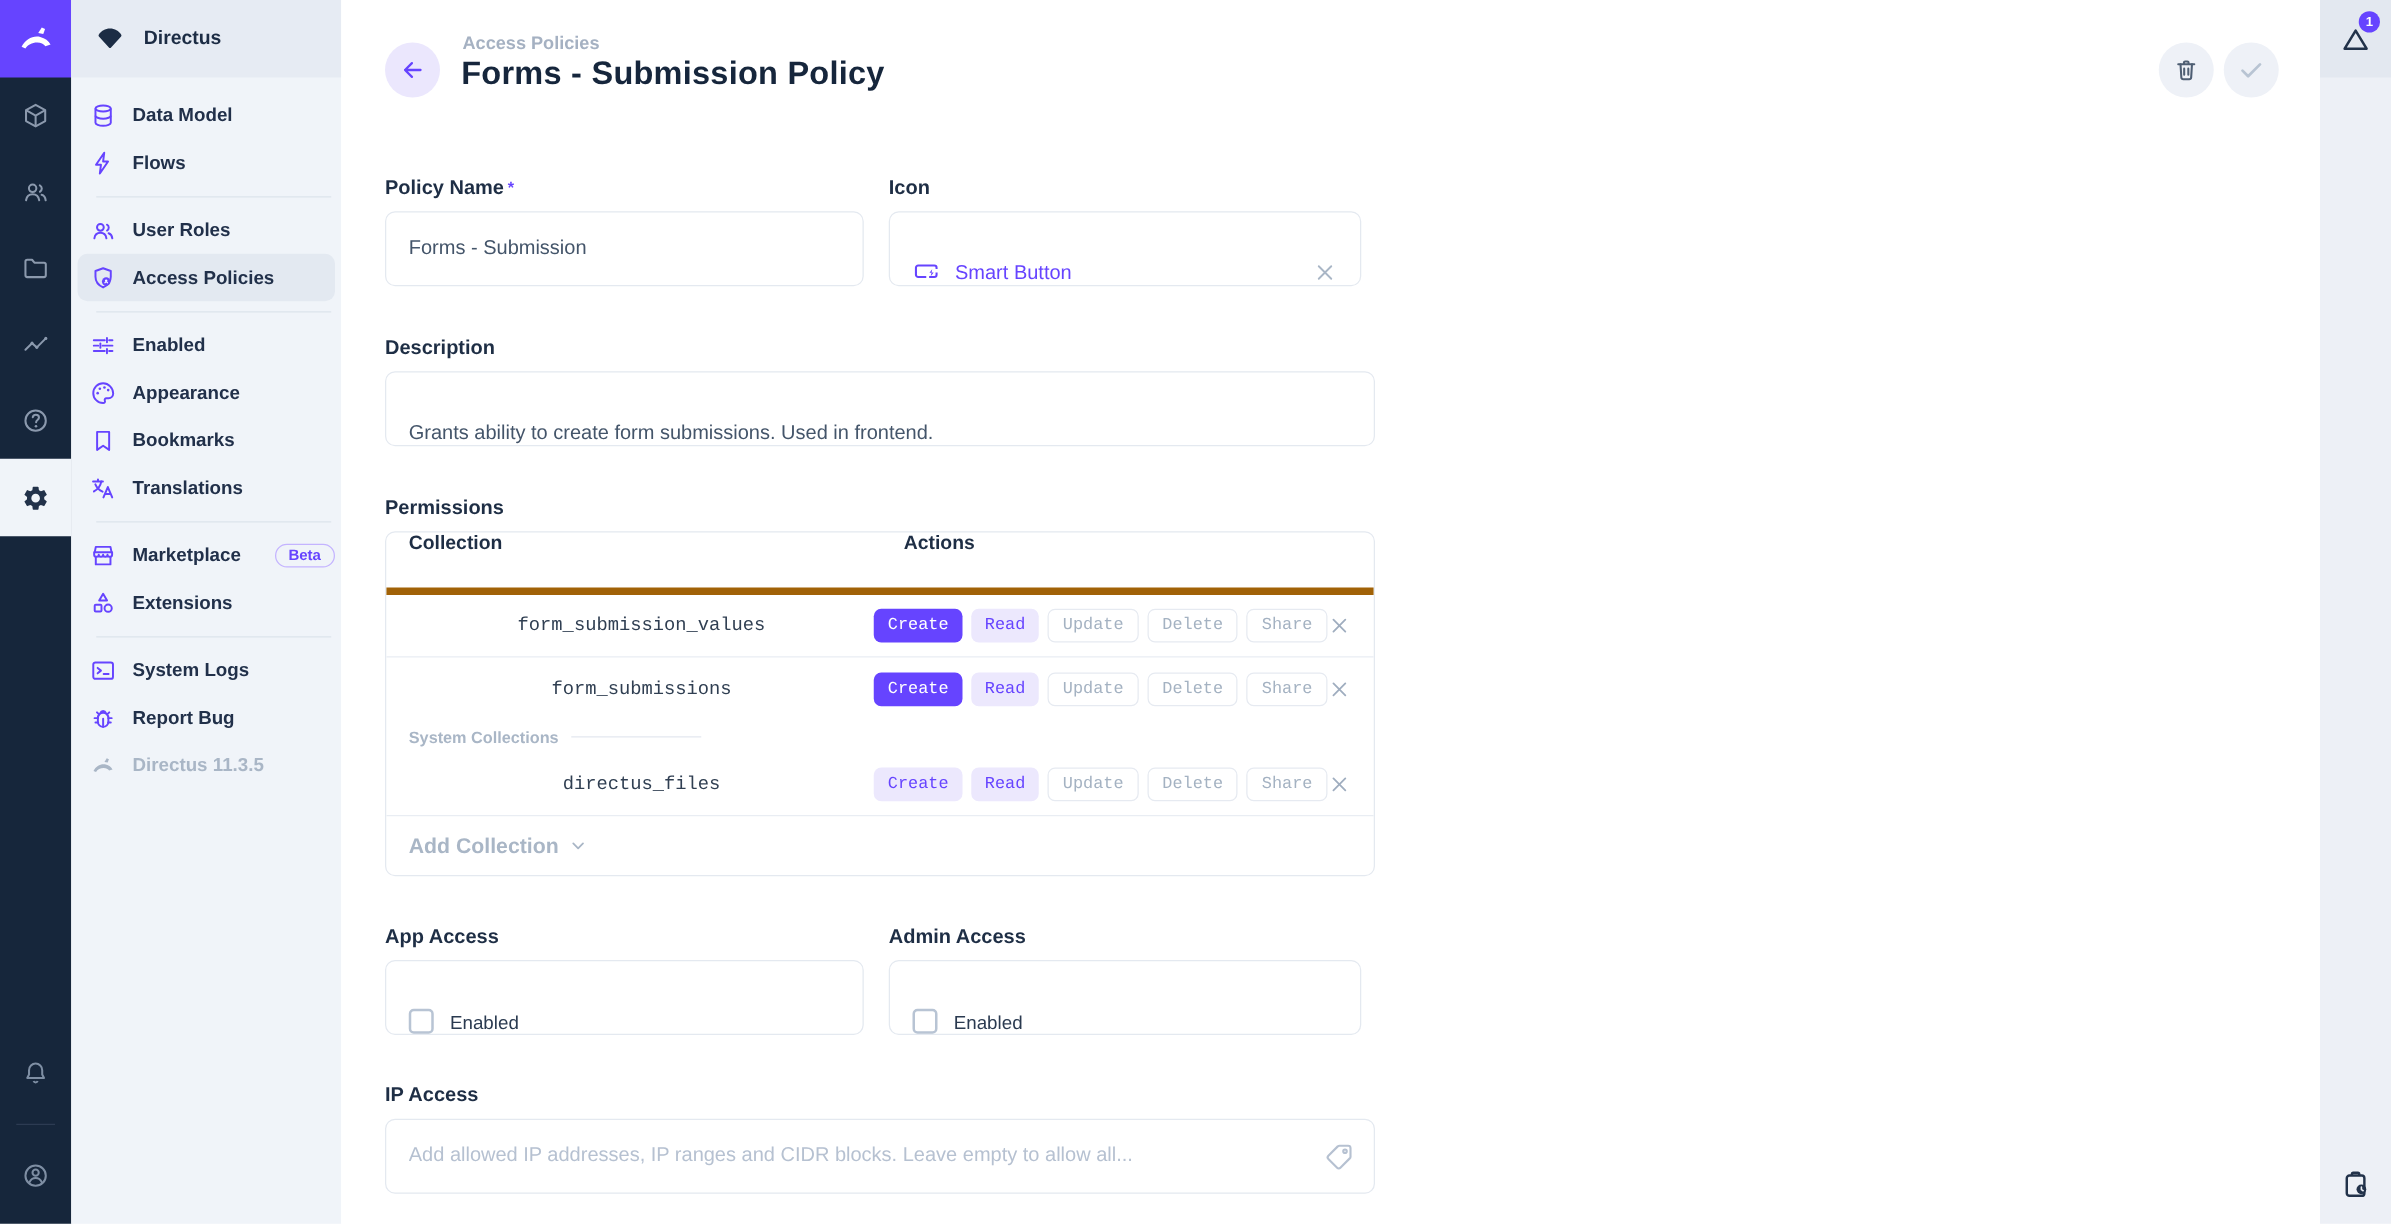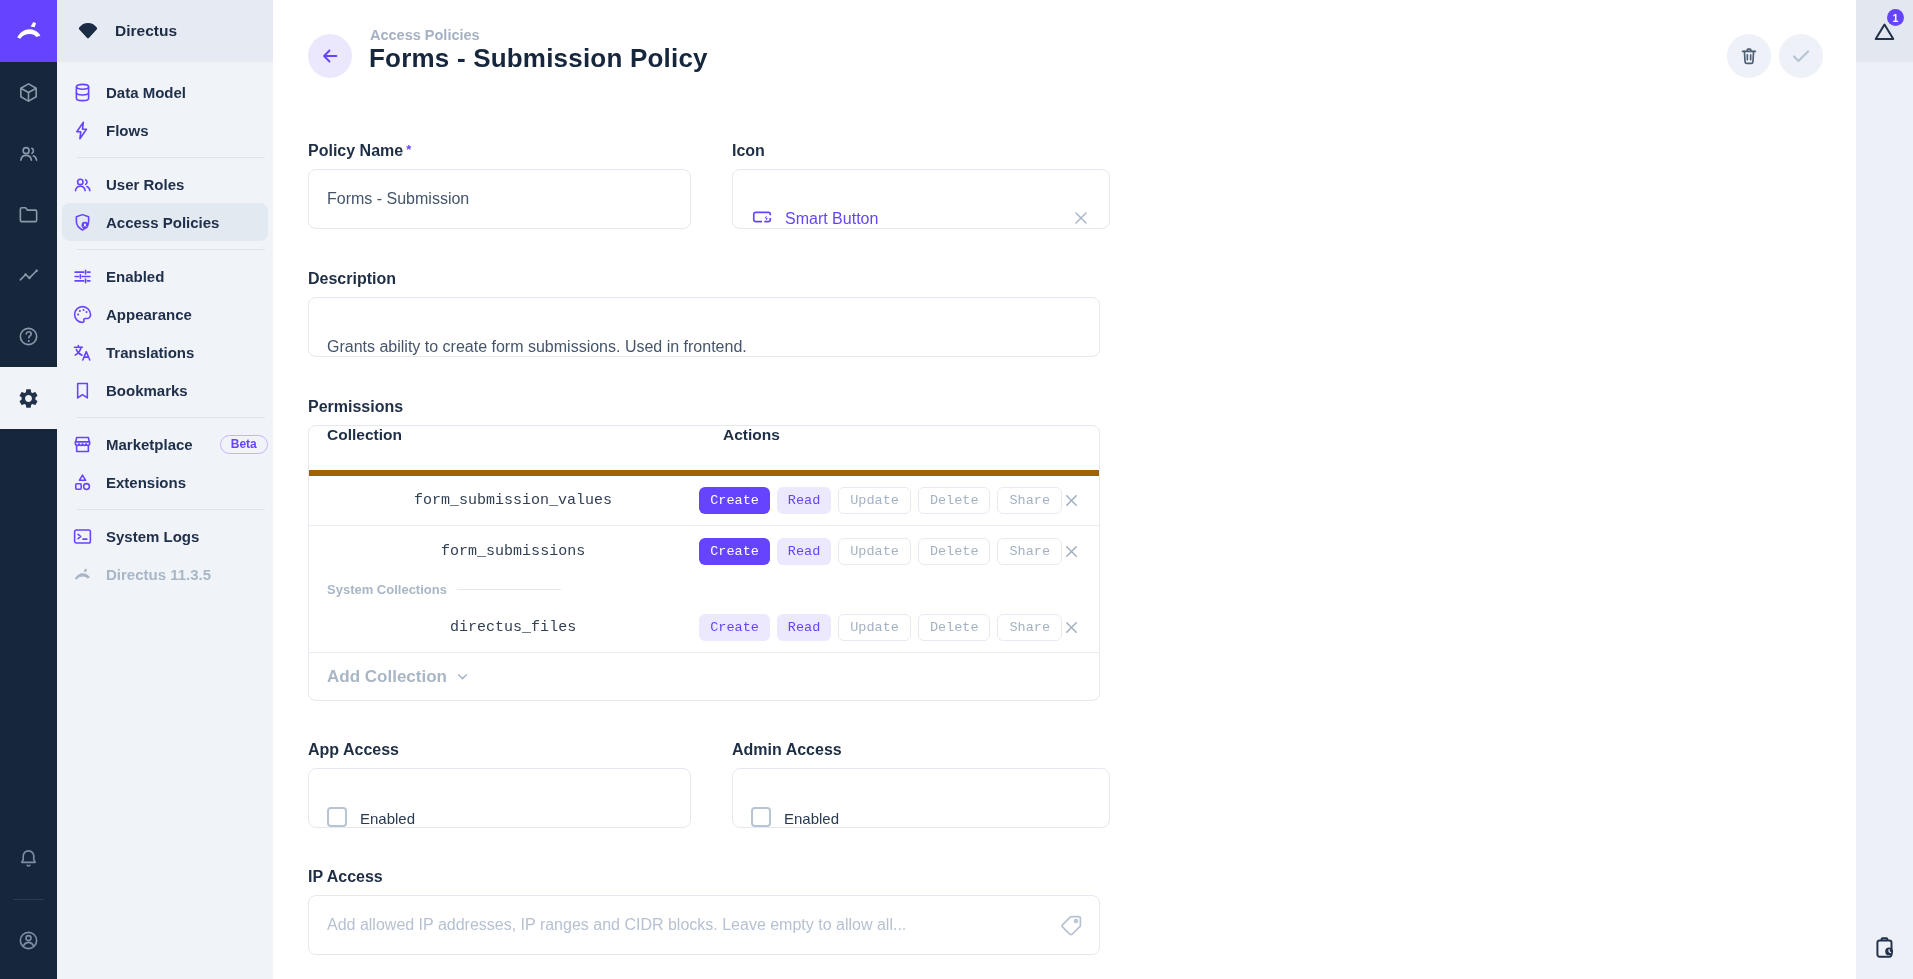--- a/index.html
+++ b/index.html
@@ -31,21 +31,21 @@
 
   
   .main { position:absolute; left:273px; top:0; width:1583px; height:979px; background:#fff; }
   .back-btn { position:absolute; left:35px; top:34px; width:44px; height:44px; border-radius:50%; background:#ebe7fd; display:flex; align-items:center; justify-content:center; cursor:pointer; }
   .breadcrumb { position:absolute; left:97px; top:27px; font-size:14.5px; font-weight:700; color:#a5b1c2; }
   .page-title { position:absolute; left:96px; top:43px; font-size:26px; font-weight:800; color:#16263c; letter-spacing:.2px; }
   .header-actions { position:absolute; top:34px; left:1454px; display:flex; gap:8px; }
   .circle-btn { width:44px; height:44px; border-radius:50%; background:#eef1f7; display:flex; align-items:center; justify-content:center; cursor:pointer; }
 
   .form { position:absolute; left:35px; top:142px; width:792px; }
-  .grid2 { display:grid; grid-template-columns:383px 378px; column-gap:41px; }
+  .grid2 { display:grid; grid-template-columns:383px 378px; column-gap:20px; }
   .field-label { font-size:16px; font-weight:700; color:#1e2e45; margin-bottom:9px; }
   .req { color:#6644ff; font-size:13px; vertical-align:top; margin-left:3px; }
   .field-box { height:60px; border:1px solid #e4e9f0; border-radius:8px; background:#fff; display:flex; align-items:flex-end; padding:0 18px; font-size:16px; color:#44556a; }
   input.text-input { width:100%; height:100%; border:none; outline:none; font-size:16px; color:#44556a; font-family:inherit; background:transparent; }
   input.text-input::placeholder { color:#b6c1d1; }
   .icon-value { color:#6644ff; font-weight:500; margin-left:12px; flex:1; }
   .section { margin-top:41px; }
 
   
   .perm-table { border:1px solid #e4e9f0; border-radius:8px; background:#fff; overflow:hidden; }
@@ -234,37 +234,37 @@
             <circle cx="7" cy="12" r="1.2" fill="#6644ff" stroke="none"></circle>
             <circle cx="9" cy="8" r="1.2" fill="#6644ff" stroke="none"></circle>
             <circle cx="13.2" cy="6.8" r="1.2" fill="#6644ff" stroke="none"></circle>
             <circle cx="16.6" cy="9.2" r="1.2" fill="#6644ff" stroke="none"></circle>
           </svg>
         </span>
       <span class="nav-label">Appearance</span>
     </div>
     <div class="nav-item">
       <span>
+          <svg width="21" height="21" viewBox="0 0 24 24" fill="none" stroke="#6644ff" stroke-width="1.8" stroke-linejoin="round">
+            <path d="M6.5 4h11v16.5L12 16.7l-5.5 3.8z"></path>
+          </svg>
+        </span>
+      <span class="nav-label">Bookmarks</span>
+    </div>
+    <div class="nav-item">
+      <span>
           <svg width="21" height="21" viewBox="0 0 24 24" fill="none" stroke="#6644ff" stroke-width="1.8" stroke-linecap="round" stroke-linejoin="round">
             <path d="M2.8 6h9M7.3 4v2"></path>
             <path d="M10.3 6c-.7 4-3.1 7-6.7 9"></path>
             <path d="M4.9 8.5c1.2 3 3.7 5.4 6.6 6.7"></path>
             <path d="M12.3 20.5l4-9.5 4 9.5M13.7 17.3h5.2"></path>
           </svg>
         </span>
       <span class="nav-label">Translations</span>
     </div>
-    <div class="nav-item">
-      <span>
-          <svg width="21" height="21" viewBox="0 0 24 24" fill="none" stroke="#6644ff" stroke-width="1.8" stroke-linejoin="round">
-            <path d="M6.5 4h11v16.5L12 16.7l-5.5 3.8z"></path>
-          </svg>
-        </span>
-      <span class="nav-label">Bookmarks</span>
-    </div>
     <div class="nav-divider"></div>
     <div class="nav-item">
       <span>
           <svg width="21" height="21" viewBox="0 0 24 24" fill="none" stroke="#6644ff" stroke-width="1.8" stroke-linejoin="round">
             <path d="M4.3 9L5.3 4h13.4l1 5"></path>
             <path d="M3.8 9h16.4v2.2a1.8 1.8 0 0 1-1.8 1.8h-.6a1.8 1.8 0 0 1-1.8-1.8A1.8 1.8 0 0 1 14.2 13h-.4A1.8 1.8 0 0 1 12 11.2 1.8 1.8 0 0 1 10.2 13h-.4A1.8 1.8 0 0 1 8 11.2 1.8 1.8 0 0 1 6.2 13h-.6a1.8 1.8 0 0 1-1.8-1.8z"></path>
             <path d="M5.3 13v7h13.4v-7"></path>
           </svg>
         </span>
       <span class="nav-label">Marketplace</span>
@@ -282,20 +282,30 @@
     </div>
     <div class="nav-divider"></div>
     <div class="nav-item">
       <span>
           <svg width="21" height="21" viewBox="0 0 24 24" fill="none" stroke="#6644ff" stroke-width="1.8" stroke-linecap="round" stroke-linejoin="round">
             <rect x="3" y="4.5" width="18" height="15" rx="2"></rect>
             <path d="M7 9.5l3 2.5-3 2.5M12.5 15h4.5"></path>
           </svg>
         </span>
       <span class="nav-label">System Logs</span>
+    </div>
+    <div class="nav-item">
+      <span>
+          <svg width="21" height="21" viewBox="0 0 24 24" fill="none" stroke="#6644ff" stroke-width="1.8" stroke-linecap="round">
+            <path d="M12 20a4.8 4.8 0 0 0 4.8-4.8v-3.4a4.8 4.8 0 0 0-9.6 0v3.4A4.8 4.8 0 0 0 12 20z"></path>
+            <path d="M12 20v-7.5M7.2 12H4.2M19.8 12h-3M7.5 16H5M19 16h-2.5M8.3 8.6L6.4 6.7M15.7 8.6l1.9-1.9"></path>
+            <path d="M9.6 7.2a2.5 2.5 0 0 1 4.8 0"></path>
+          </svg>
+        </span>
+      <span class="nav-label">Report Bug</span>
     </div>
     <div class="nav-item version">
       <span>
           <svg width="21" height="21" viewBox="0 0 24 24">
             <g fill="#a9b6c6">
               <path d="M13.2 8.6l2.1-3.4 2 .9-1.1 3.1z"></path>
               <path d="M3.2 16.8c2.3-4.6 6.9-6.9 11.2-5.9 2.9.7 5 2.3 6.2 4.6l-3.1 1c-1-1.5-2.7-2.3-5-2.3-3 0-5.7 1.4-7 3.6z"></path>
             </g>
           </svg>
         </span>

